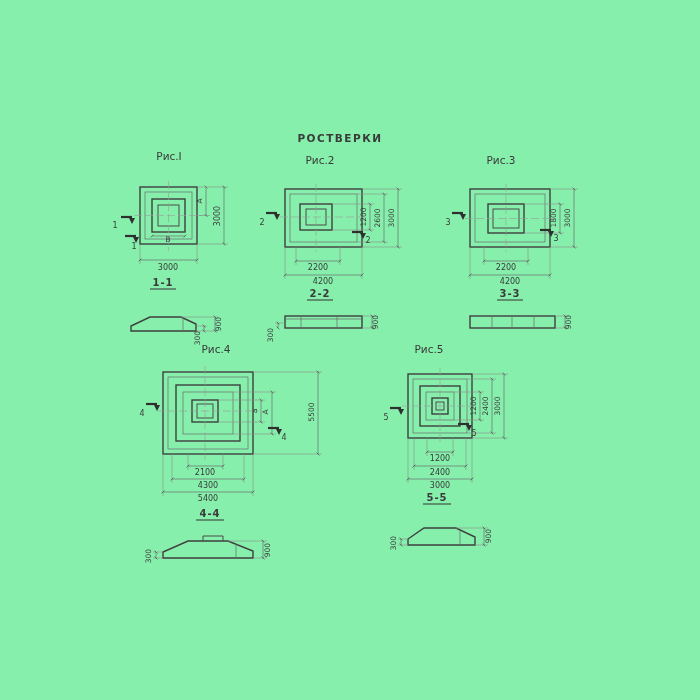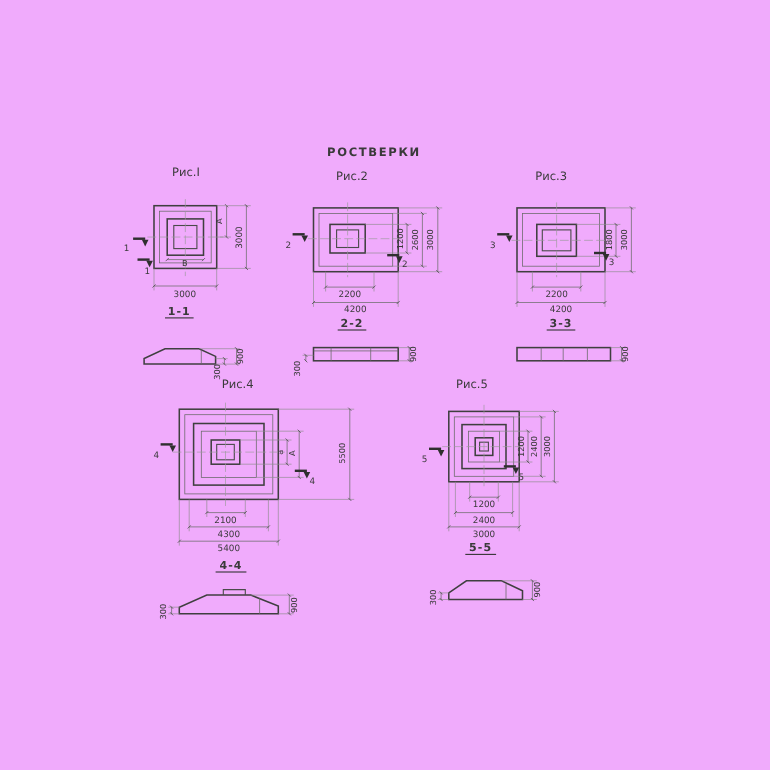--- a/index.html
+++ b/index.html
@@ -1,16 +1,16 @@
 <!DOCTYPE html>
 <html><head>
 <meta charset="utf-8">
 <style>
   html,body{margin:0;padding:0;background:#fff;}
-  #page{position:relative;width:700px;height:700px;background:#f0abfc;overflow:hidden;
+  #page{position:relative;width:700px;height:700px;background:#86efac;overflow:hidden;
         font-family:"DejaVu Sans",sans-serif;}
   svg text{fill:#3a3a3a;}
   .ttl{font-size:10.5px;font-weight:bold;letter-spacing:1.5px;}
   .lbl{font-size:10.5px;}
   .sec{font-size:10px;font-weight:bold;letter-spacing:1px;}
   .dim-t{font-size:8px;}
   .dim-s{font-size:7.5px;}
   .c1{fill:none;stroke:#3f3f3f;stroke-width:1.4;}
   .c2{fill:none;stroke:#4a4a4a;stroke-width:1;}
   .c3{fill:none;stroke:#6a6a6a;stroke-width:0.7;}

